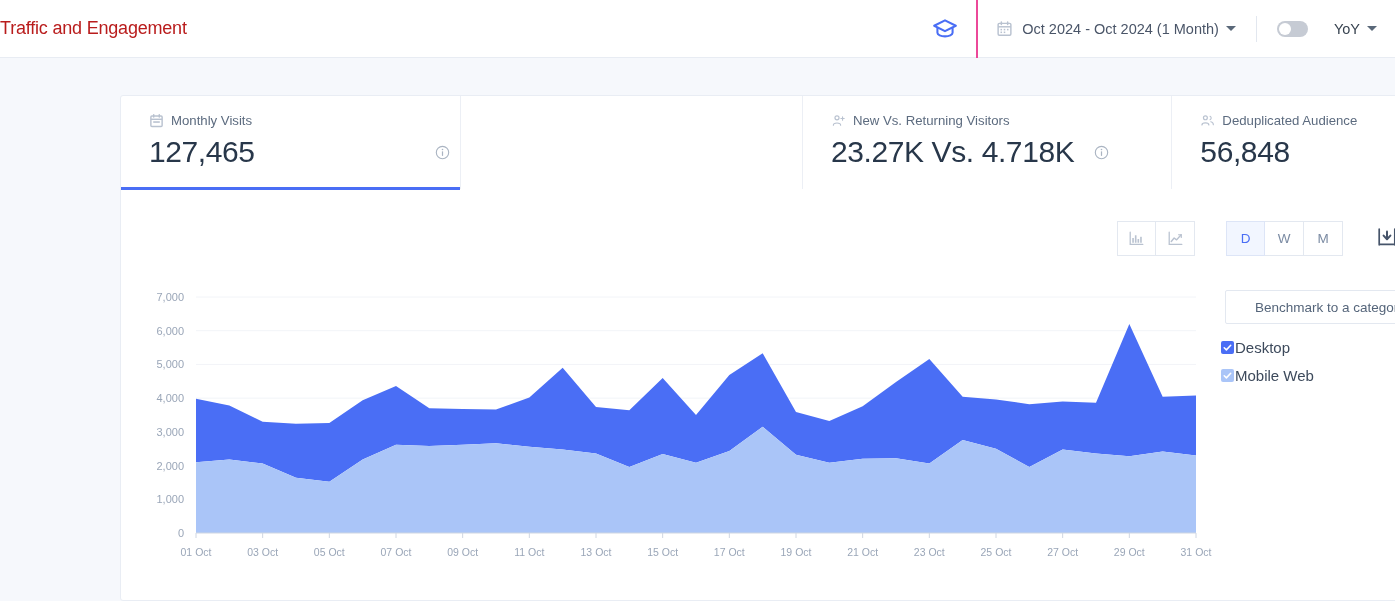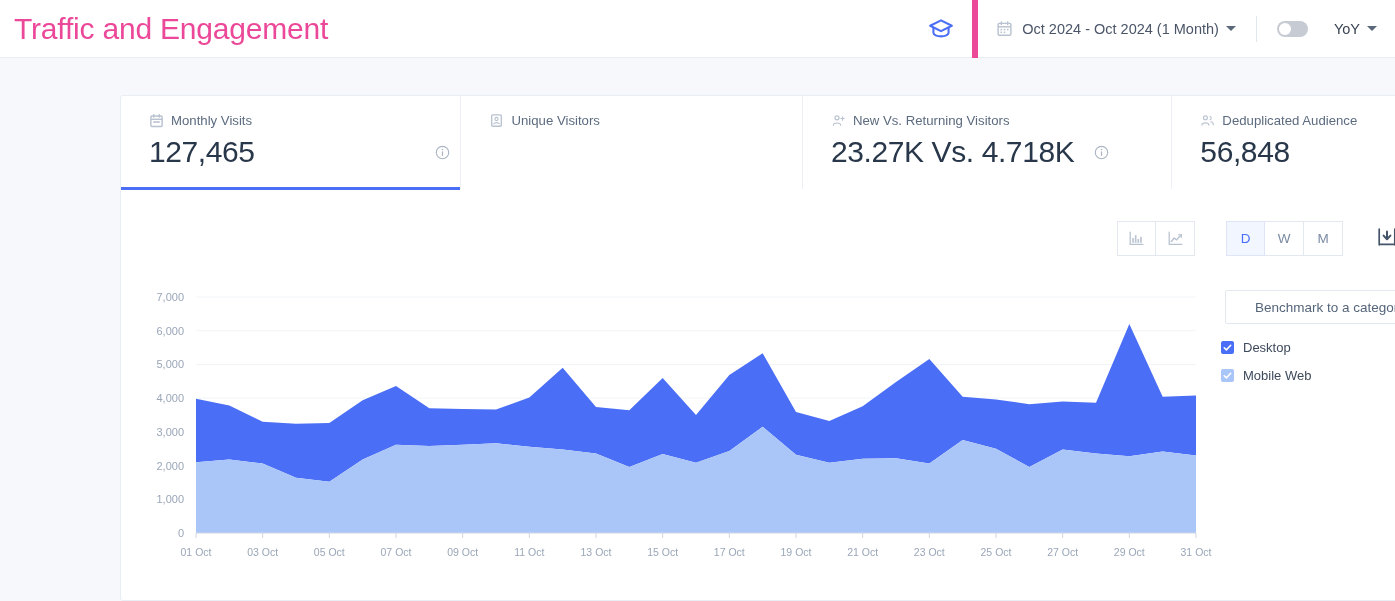--- a/index.html
+++ b/index.html
@@ -13,36 +13,35 @@
 
   
   .header {
     position: absolute; left: 0; top: 0;
     width: 1395px; height: 58px;
     background: #ffffff;
     border-bottom: 1px solid #e8ecf3;
     display: flex; align-items: center;
   }
   .page-title {
-    margin-left: 14px;
-    font-size: 30px;
-    color: #ec4899;
+    font-size: 18px;
+    color: #b91c1c;
     font-weight: 400;
     letter-spacing: -0.2px;
     white-space: nowrap;
   }
   .header-right {
     margin-left: auto;
     display: flex; align-items: stretch; height: 58px;
   }
   .hdr-cell {
     display: flex; align-items: center; height: 58px;
     padding: 0 18px;
   }
-  .hdr-cell.bordered { border-left: 6px solid #ec4899; }
+  .hdr-cell.bordered { border-left: 2px solid #ec4899; }
   .academy-icon { width: 26px; height: 26px; display:block; }
   .cal-icon { width: 17px; height: 17px; margin-right: 9px; display:block; }
   .date-text {
     font-size: 14.5px; color: #4a5568; white-space: nowrap;
   }
   .caret {
     margin-left: 7px; width: 0; height: 0;
     border-left: 5px solid transparent;
     border-right: 5px solid transparent;
     border-top: 5.5px solid #5a6879;
@@ -168,21 +167,21 @@
   }
   .cbox {
     width: 13px; height: 13px; border-radius: 2px;
     display: flex; align-items: center; justify-content: center;
     flex: none;
   }
   .cbox.dark { background: #4a6ef5; }
   .cbox.light { background: #aac5f8; }
   .cbox svg { display:block; }
   .legend-label {
-    font-size: 13px; color: #3d4a5c; margin-left: 9px; white-space: nowrap;
+    font-size: 15px; color: #3d4a5c; margin-left: 1px; white-space: nowrap;
   }
 
   
   .chart-wrap {
     position: absolute; left: 0; top: 93px;
     width: 1285px; height: 412px;
   }
   svg.chart { display: block; }
   .ytick { font-size: 11px; fill: #9aa6b8; font-family: "Liberation Sans", sans-serif; }
   .xtick { font-size: 10.5px; fill: #9aa6b8; font-family: "Liberation Sans", sans-serif; }
@@ -261,30 +260,20 @@
           <svg viewBox="0 0 16 16" width="15" height="15">
             <circle cx="8" cy="8" r="6.6" fill="none" stroke="#aab4c2" stroke-width="1.2"></circle>
             <circle cx="8" cy="4.8" r="0.85" fill="#aab4c2"></circle>
             <rect x="7.35" y="6.6" width="1.3" height="5" rx="0.6" fill="#aab4c2"></rect>
           </svg>
         </span>
       </div>
     </div>
 
     <div class="metric m1">
-      <div class="metric-head">
-        <span class="mi">
-          <svg viewBox="0 0 20 20" width="15" height="15">
-            <rect x="3.6" y="2.4" width="12.8" height="15.2" rx="1.4" fill="none" stroke="#b9c2d0" stroke-width="1.8"></rect>
-            <circle cx="10" cy="8" r="2.1" fill="none" stroke="#b9c2d0" stroke-width="1.5"></circle>
-            <path d="M6.4 14.4 C7.3 12.2 12.7 12.2 13.6 14.4" fill="none" stroke="#b9c2d0" stroke-width="1.5" stroke-linecap="round"></path>
-          </svg>
-        </span>
-        <span class="metric-label">Unique Visitors</span>
-      </div>
     </div>
 
     <div class="metric m2">
       <div class="metric-head">
         <span class="mi">
           <svg viewBox="0 0 20 20" width="15" height="15">
             <circle cx="8" cy="6.4" r="2.7" fill="none" stroke="#b9c2d0" stroke-width="1.6"></circle>
             <path d="M3.2 16.2 C3.2 12.4 12.8 12.4 12.8 16.2" fill="none" stroke="#b9c2d0" stroke-width="1.6" stroke-linecap="round"></path>
             <path d="M15.4 5.2 V9.6 M13.2 7.4 H17.6" stroke="#b9c2d0" stroke-width="1.5" stroke-linecap="round"></path>
           </svg>

